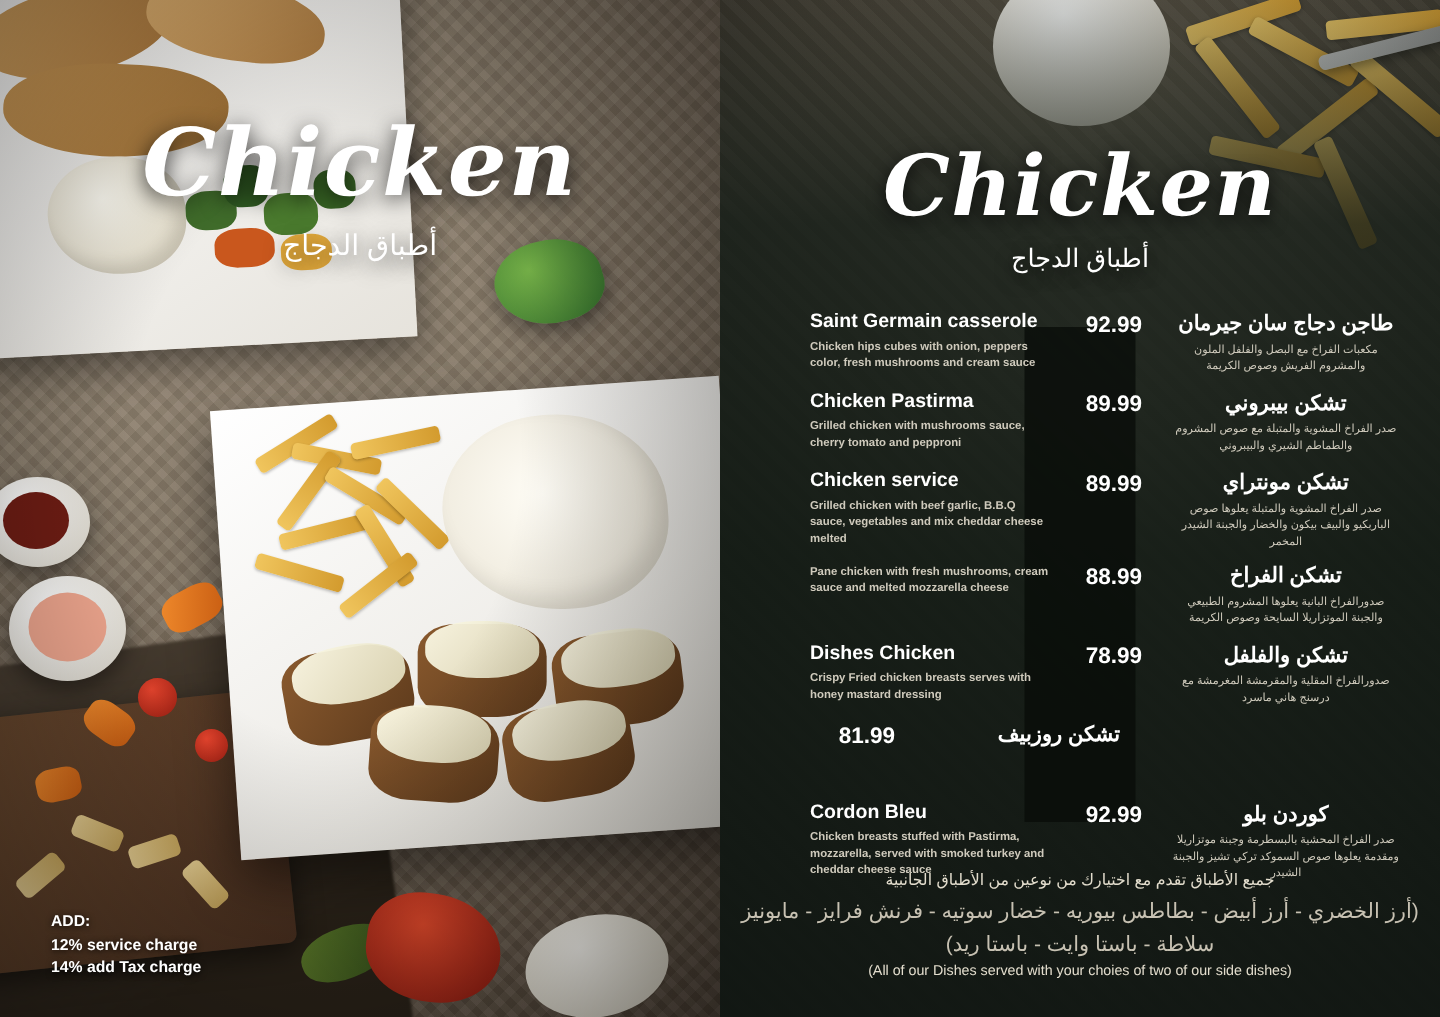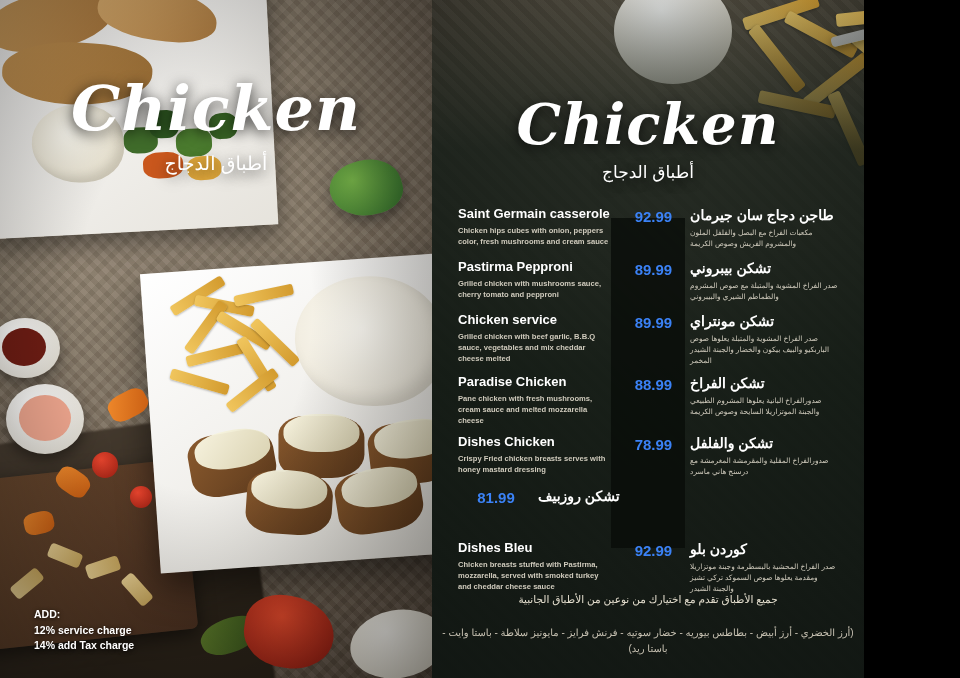--- a/index.html
+++ b/index.html
@@ -8,21 +8,21 @@
     background: #000;
   }
   body {
     width: 960px;
     height: 678px;
     overflow: hidden;
     font-family: "Liberation Sans", sans-serif;
   }
   .page {
     position: relative;
-    width: 864px;
+    width: 960px;
     height: 678px;
     display: flex;
   }
 
   
   .left-panel {
     position: relative;
     width: 480px;
     height: 678px;
     overflow: hidden;
@@ -282,20 +282,21 @@
     transform: translateX(-50%);
     top: 218px;
     width: 74px;
     height: 330px;
     background: rgba(9,12,9,0.80);
   }
 
   .menu-list {
     position: relative;
     margin-top: 24px;
+    margin-left: 34px;
   }
   .menu-item {
     display: flex;
     align-items: flex-start;
     margin-bottom: 9px;
     min-height: 44px;
   }
   .col-en {
     width: 180px;
     padding-right: 8px;
@@ -311,28 +312,28 @@
     font-size: 7.6px;
     color: #cfcabc;
     line-height: 1.45;
     font-weight: bold;
   }
   .col-price {
     width: 76px;
     text-align: center;
     font-size: 15px;
     font-weight: bold;
-    color: #3b82f6;
+    color: #ffffff;
     padding-top: 1px;
     position: relative;
     z-index: 6;
   }
   .col-ar {
     width: 172px;
-    text-align: left;
+    text-align: center;
     direction: rtl;
     padding-left: 4px;
   }
   .dish-name-ar {
     font-size: 14px;
     font-weight: bold;
     color: #ffffff;
     line-height: 1.2;
     margin-bottom: 3px;
   }
@@ -345,21 +346,21 @@
   .footer-note {
     position: absolute;
     left: 0; right: 0;
     bottom: 22px;
     text-align: center;
     color: #e3ddcd;
     line-height: 1.55;
     z-index: 6;
   }
   .footer-ar-1 { font-size: 10.5px; direction: rtl; }
-  .footer-ar-2 { font-size: 10px; direction: rtl; color: #c7c1b2; margin-top: 18px; }
+  .footer-ar-2 { font-size: 14px; direction: rtl; color: #c7c1b2; margin-top: 2px; }
   .footer-en { font-size: 9.5px; margin-top: 1px; }
 </style>
 </head>
 <body>
 
 <div class="page">
 
   <div class="left-panel">
     <div class="left-bg"></div>
     <div class="cloth"></div>
@@ -473,21 +474,21 @@
           </div>
           <div class="col-price">92.99</div>
           <div class="col-ar">
             <div class="dish-name-ar">طاجن دجاج سان جيرمان</div>
             <div class="dish-desc-ar">مكعبات الفراخ مع البصل والفلفل الملون والمشروم الفريش وصوص الكريمة</div>
           </div>
         </div>
 
         <div class="menu-item">
           <div class="col-en">
-            <div class="dish-name">Pastirma Pepproni</div>
+            <div class="dish-name">Chicken Pastirma</div>
             <div class="dish-desc">Grilled chicken with mushrooms sauce, cherry tomato and pepproni</div>
           </div>
           <div class="col-price">89.99</div>
           <div class="col-ar">
             <div class="dish-name-ar">تشكن بيبروني</div>
             <div class="dish-desc-ar">صدر الفراخ المشوية والمتبلة مع صوص المشروم والطماطم الشيري والبيبروني</div>
           </div>
         </div>
 
         <div class="menu-item">
@@ -497,21 +498,20 @@
           </div>
           <div class="col-price">89.99</div>
           <div class="col-ar">
             <div class="dish-name-ar">تشكن مونتراي</div>
             <div class="dish-desc-ar">صدر الفراخ المشوية والمتبلة يعلوها صوص الباربكيو والبيف بيكون والخضار والجبنة الشيدر المخمر</div>
           </div>
         </div>
 
         <div class="menu-item">
           <div class="col-en">
-            <div class="dish-name">Paradise Chicken</div>
             <div class="dish-desc">Pane chicken with fresh mushrooms, cream sauce and melted mozzarella cheese</div>
           </div>
           <div class="col-price">88.99</div>
           <div class="col-ar">
             <div class="dish-name-ar">تشكن الفراخ</div>
             <div class="dish-desc-ar">صدورالفراخ البانية يعلوها المشروم الطبيعي والجبنة الموتزاريلا السايحة وصوص الكريمة</div>
           </div>
         </div>
 
         <div class="menu-item">
@@ -528,32 +528,33 @@
 
         <div class="menu-item">
           <div class="col-price">81.99</div>
           <div class="col-ar">
             <div class="dish-name-ar">تشكن روزبيف</div>
           </div>
         </div>
 
         <div class="menu-item">
           <div class="col-en">
-            <div class="dish-name">Dishes Bleu</div>
+            <div class="dish-name">Cordon Bleu</div>
             <div class="dish-desc">Chicken breasts stuffed with Pastirma, mozzarella, served with smoked turkey and cheddar cheese sauce</div>
           </div>
           <div class="col-price">92.99</div>
           <div class="col-ar">
             <div class="dish-name-ar">كوردن بلو</div>
             <div class="dish-desc-ar">صدر الفراخ المحشية بالبسطرمة وجبنة موتزاريلا ومقدمة يعلوها صوص السموكد تركي تشيز والجبنة الشيدر</div>
           </div>
         </div>
 
       </div>
 
       <div class="footer-note">
         <div class="footer-ar-1">جميع الأطباق تقدم مع اختيارك من نوعين من الأطباق الجانبية</div>
         <div class="footer-ar-2">(أرز الخضري - أرز أبيض - بطاطس بيوريه - خضار سوتيه - فرنش فرايز - مايونيز سلاطة - باستا وايت - باستا ريد)</div>
+        <div class="footer-en">(All of our Dishes served with your choies of two of our side dishes)</div>
       </div>
     </div>
   </div>
 
 </div>
 
 </body></html>

